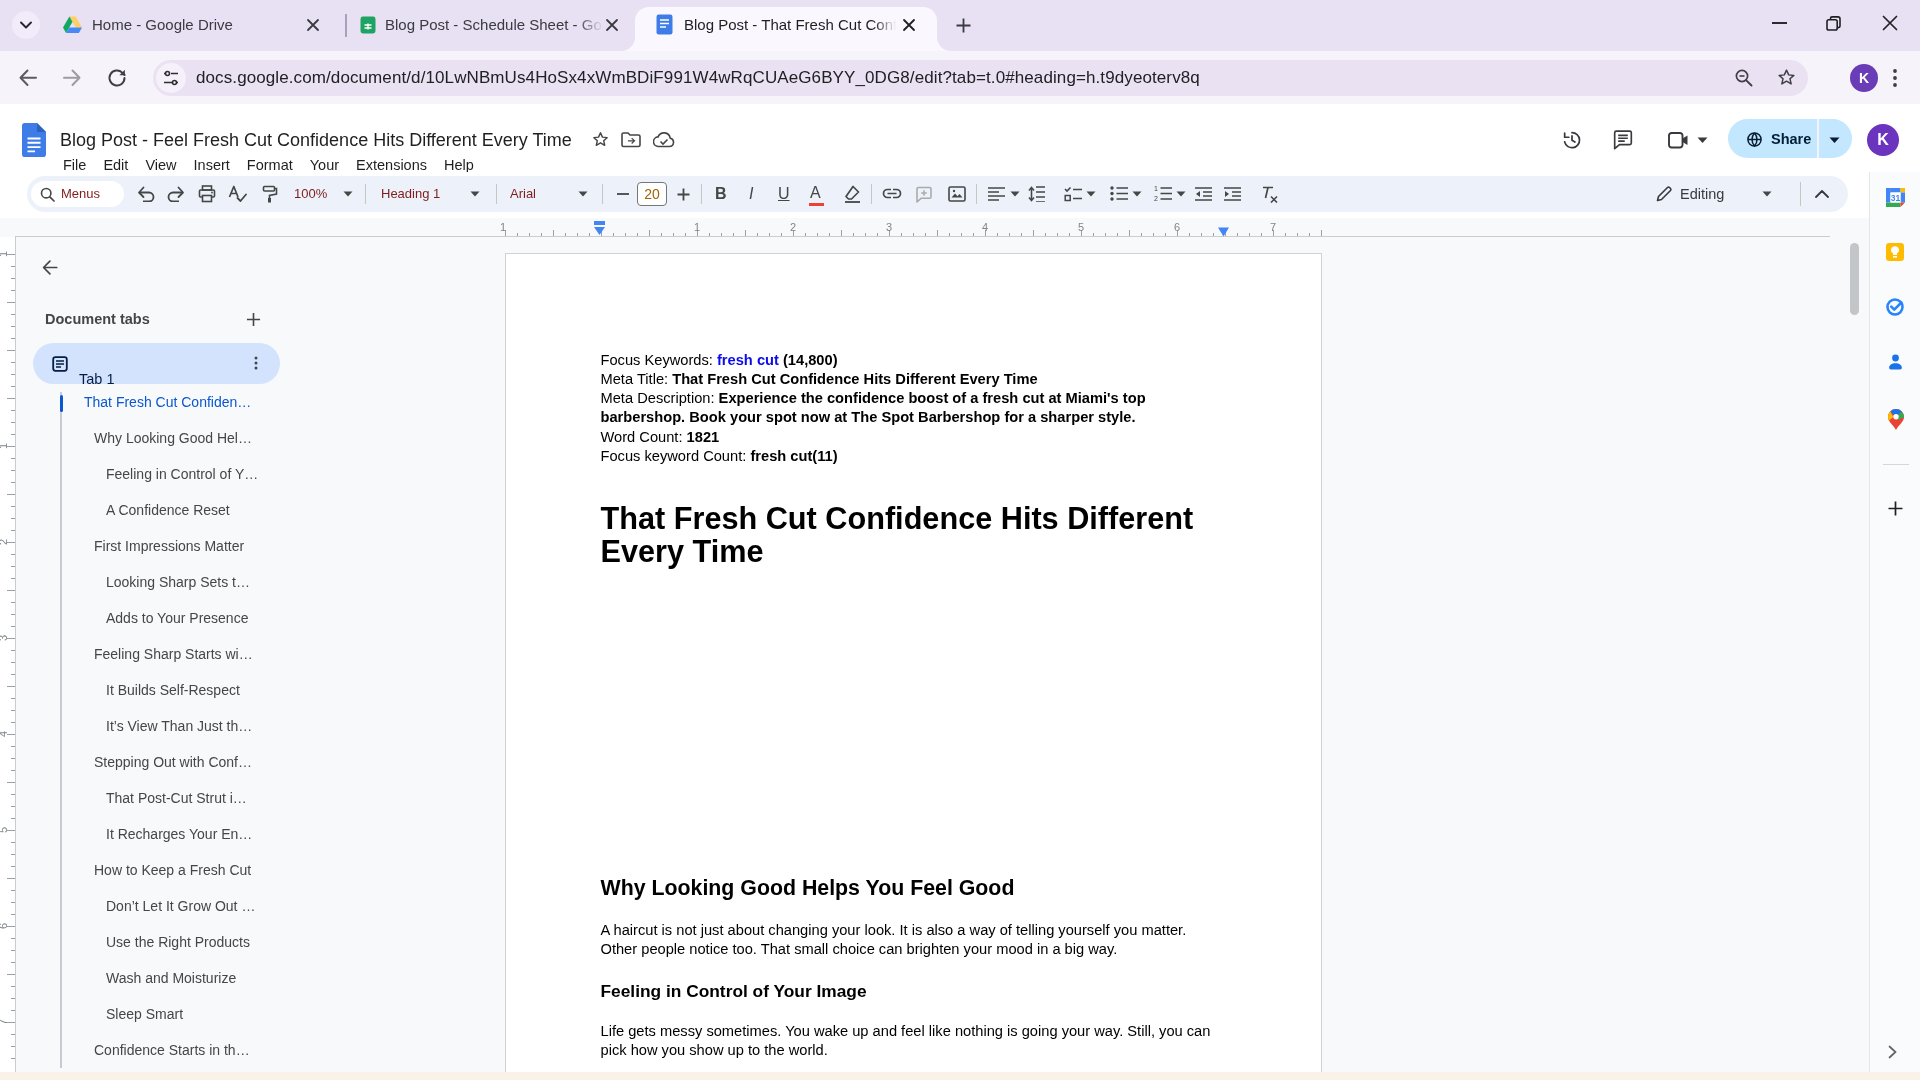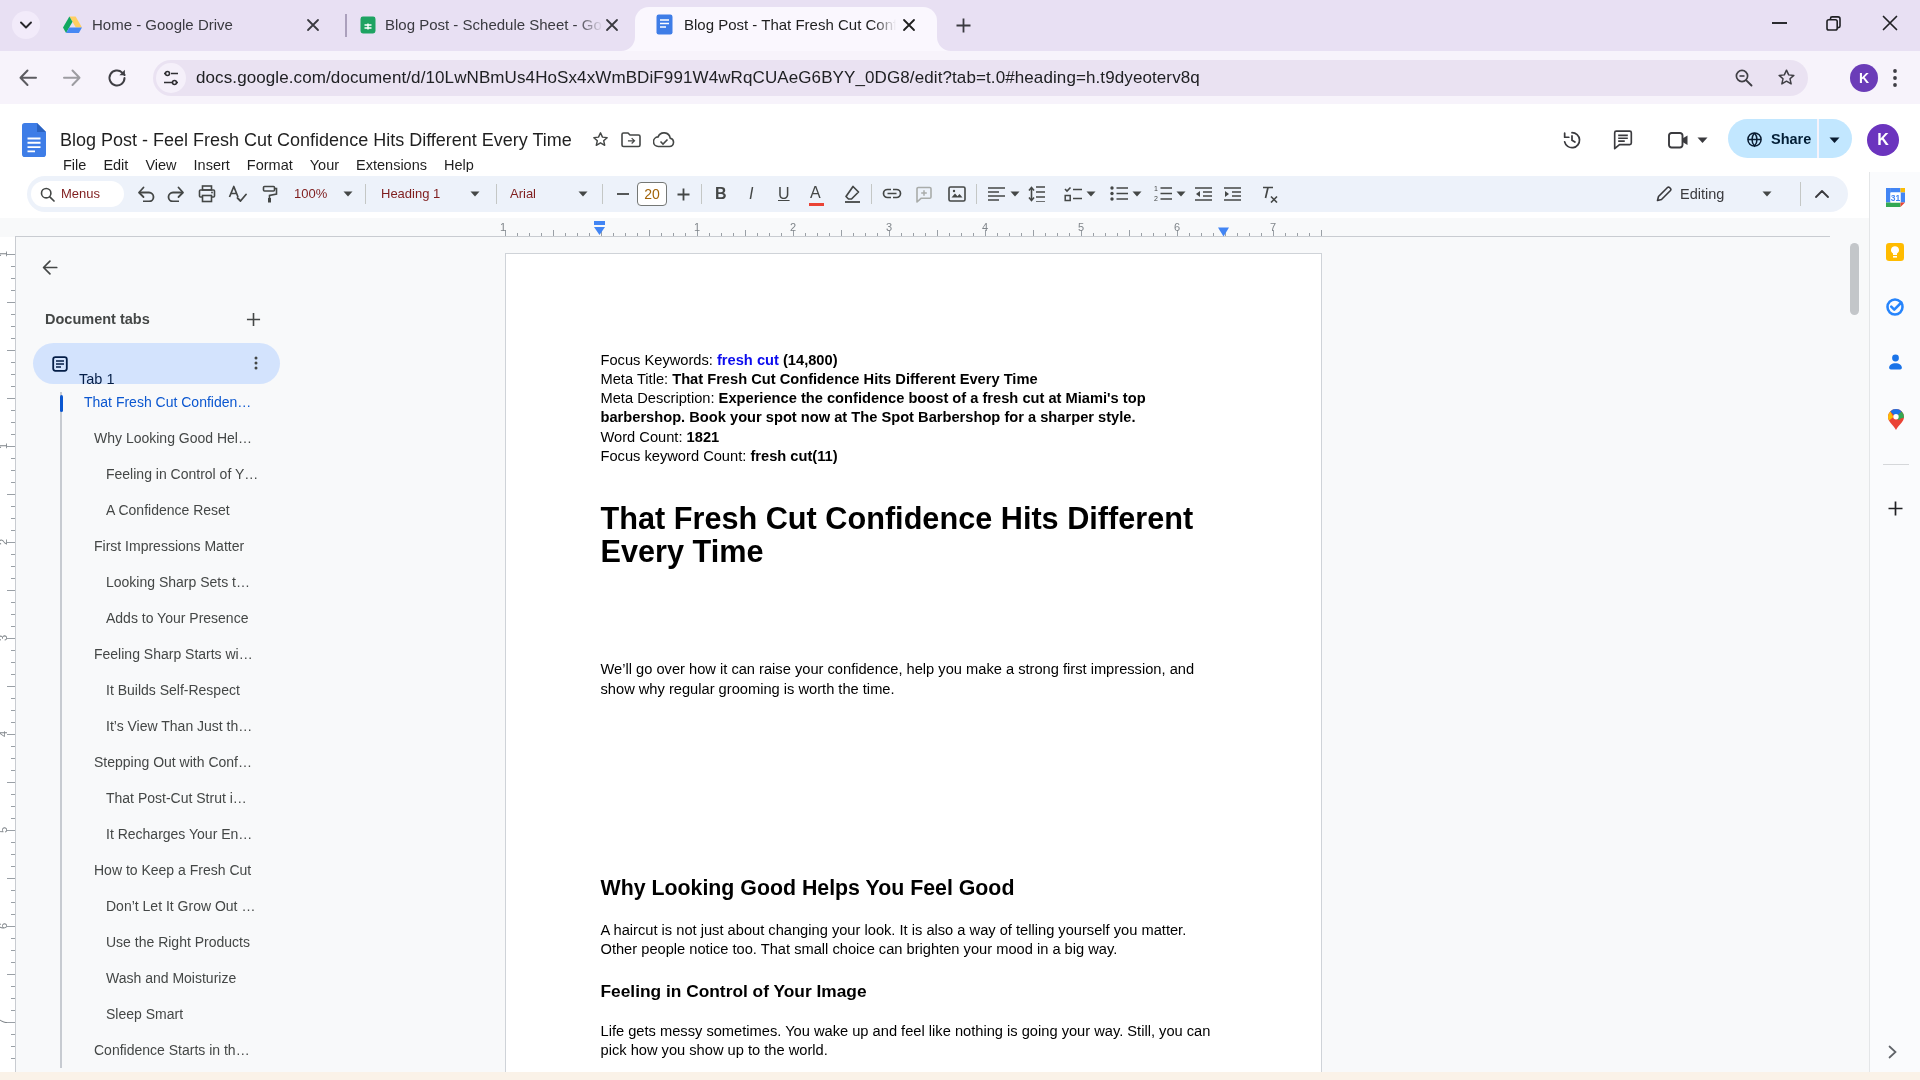--- a/index.html
+++ b/index.html
@@ -413,22 +413,20 @@
       Meta Description: <b>Experience the confidence boost of a fresh cut at Miami's top<br>
       barbershop. Book your spot now at The Spot Barbershop for a sharper style.</b><br>
       Word Count: <b>1821</b><br>
       Focus keyword Count: <b>fresh cut(11)</b></p>
     </div>
     <div class="abs" style="left:94.5px; top:248px; width:660px; font-size:30.67px; line-height:33px; font-weight:bold;">That Fresh Cut Confidence Hits Different<br>Every Time</div>
     <div class="abs" style="left:94.5px; top:348px; width:640px;">
       <div class="sp"></div>
       <div class="sp"></div>
       <div class="sp"></div>
-      <p>We’ll go over how it can raise your confidence, help you make a strong first impression, and<br>
-      show why regular grooming is worth the time.</p>
     </div>
     <div class="abs" style="left:94.5px; top:621.5px; font-size:21.33px; font-weight:bold; white-space:nowrap;">Why Looking Good Helps You Feel Good</div>
     <div class="abs" style="left:94.5px; top:667px; width:640px;">
       <p>A haircut is not just about changing your look. It is also a way of telling yourself you matter.<br>
       Other people notice too. That small choice can brighten your mood in a big way.</p>
     </div>
     <div class="abs" style="left:94.5px; top:726.5px; font-size:17.33px; font-weight:bold; white-space:nowrap;text-align:center;">Feeling in Control of Your Image</div>
     <div class="abs" style="left:94.5px; top:768px; width:640px;">
       <p>Life gets messy sometimes. You wake up and feel like nothing is going your way. Still, you can<br>
       pick how you show up to the world.</p>

